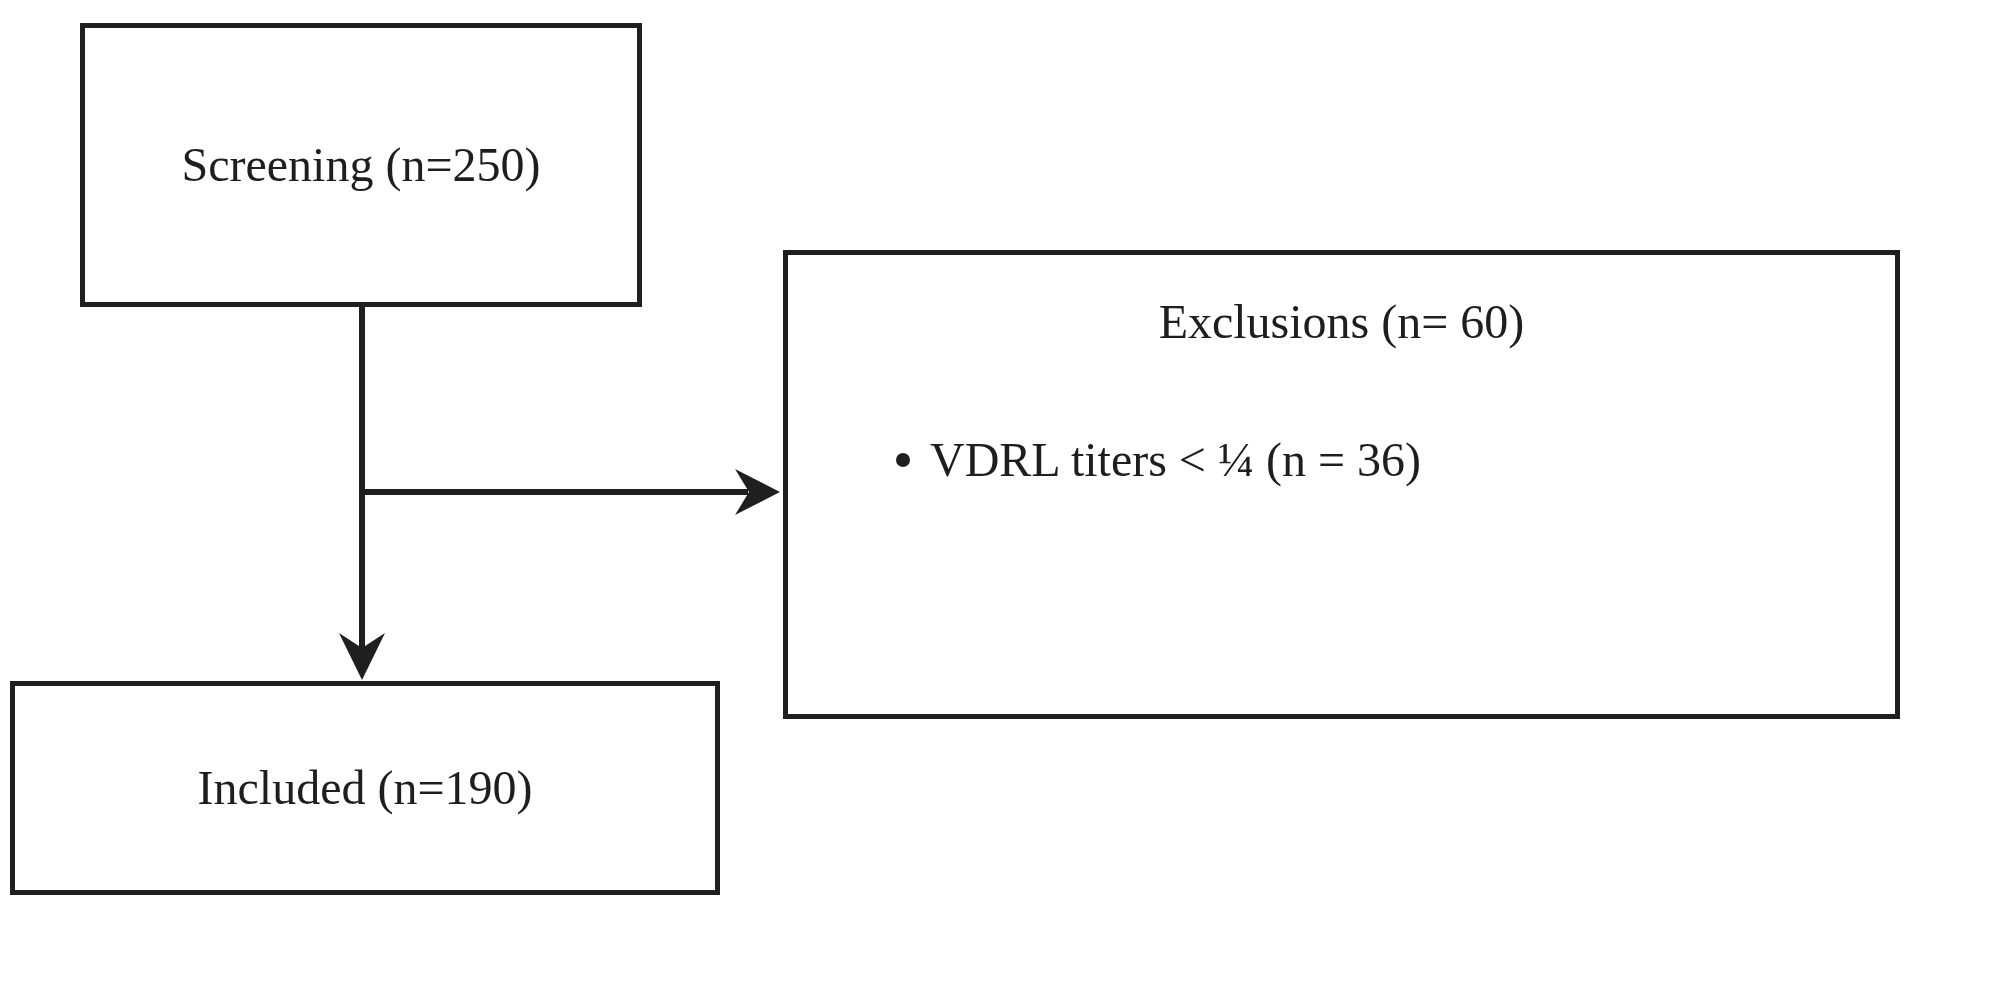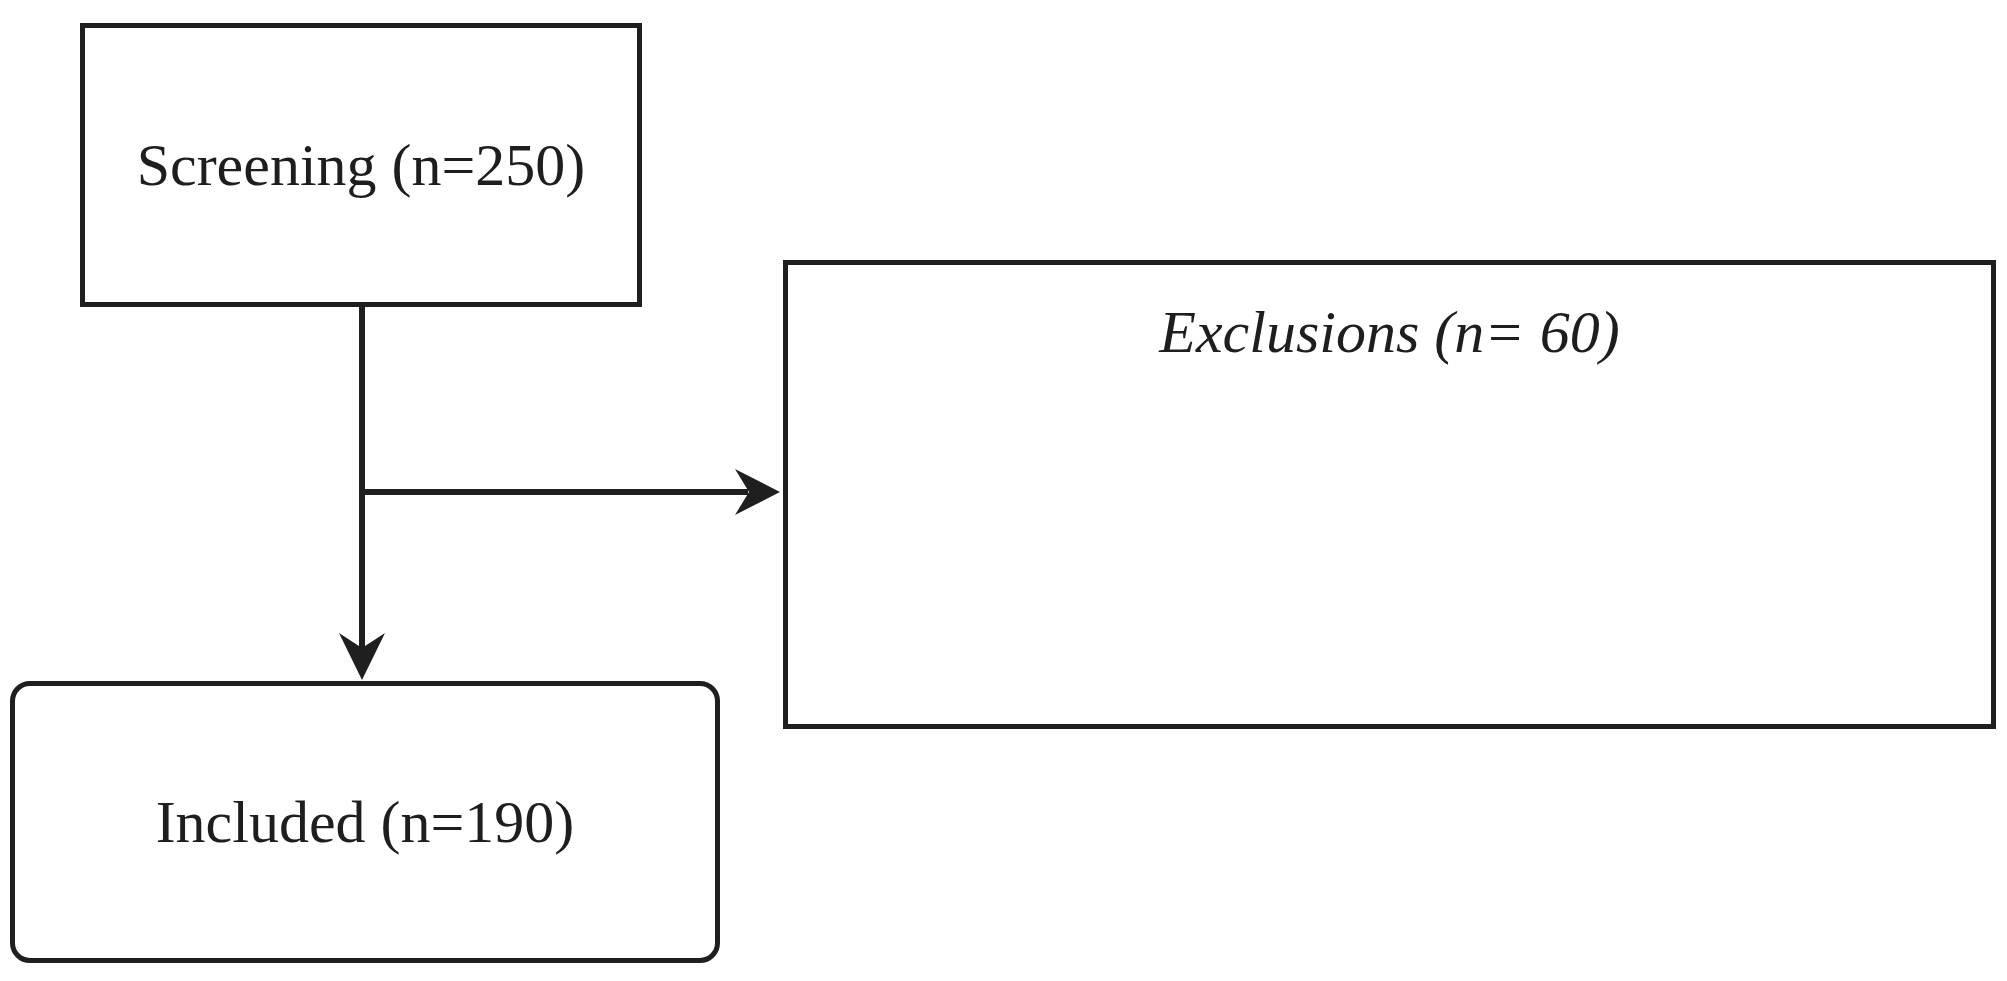--- a/index.html
+++ b/index.html
@@ -18,33 +18,33 @@
   .canvas{
     position:relative;
     width:2007px;height:981px;
     background:var(--background);
   }
   .box{
     position:absolute;
     box-sizing:border-box;
     border:5px solid var(--line);
     background:var(--background);
-    font-size:60px;
+    font-size:48px;
     line-height:1.15;
     color:var(--text);
   }
   .box.centered{
     display:flex;
     align-items:center;
     justify-content:center;
     text-align:center;
   }
   #screening-box{ left:80px;  top:23px;  width:562px;  height:284px; }
-  #included-box{  left:10px;  top:681px; width:710px;  height:282px;border-radius:20px; }
-  #exclusions-box{left:783px; top:260px; width:1213px; height:469px;font-style:italic; }
+  #included-box{  left:10px;  top:681px; width:710px;  height:214px; }
+  #exclusions-box{left:783px; top:250px; width:1117px; height:469px; }
 
   .exclusions-title{
     margin-top:34px;
     text-align:center;
     line-height:66px;
   }
   .exclusions-list{
     margin:64px 0 0 0;
     padding:0 20px 0 142px;
     list-style:none;
@@ -93,20 +93,21 @@
     <polygon class="arrowhead" points="780,492 735,469 749,492 735,515"></polygon>
   </svg>
 
   <div class="box centered" id="screening-box">
     <span>Screening (n=250)</span>
   </div>
 
   <div class="box" id="exclusions-box">
     <div class="exclusions-title">Exclusions (n= 60)</div>
     <ul class="exclusions-list">
+      <li>VDRL titers &lt; ¼ (n = 36)</li>
     </ul>
   </div>
 
   <div class="box centered" id="included-box">
     <span>Included (n=190)</span>
   </div>
 
 </div>
 
 </body></html>

